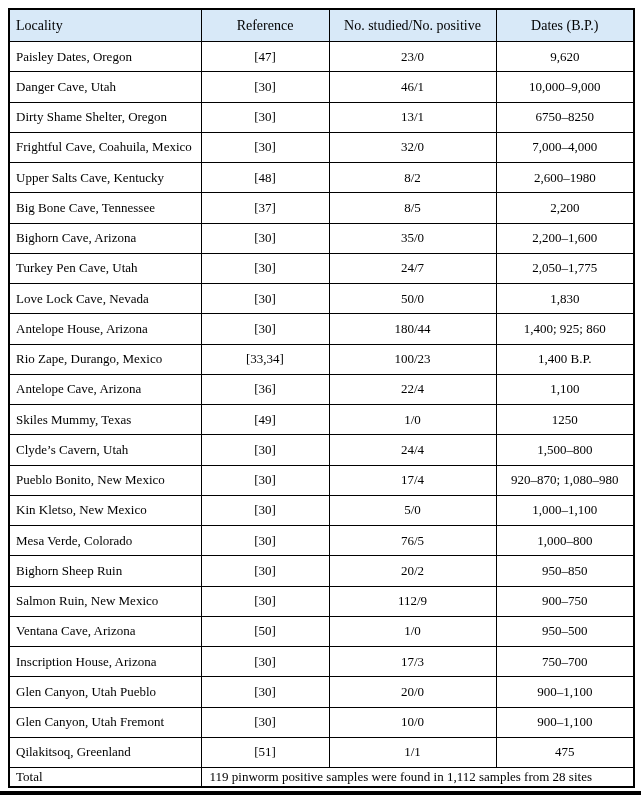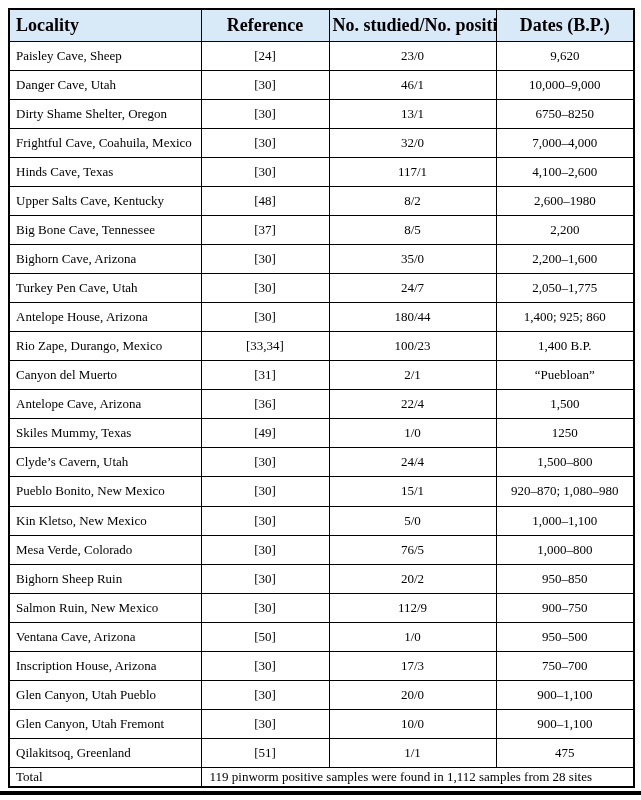--- a/index.html
+++ b/index.html
@@ -36,22 +36,22 @@
     border: 1.5px solid var(--border-color);
     font-size: 13px;
     text-align: center;
     vertical-align: middle;
     padding: 1px 3px;
     overflow: hidden;
     white-space: nowrap;
   }
   table.data-table thead th {
     background: var(--header-bg);
-    font-weight: bold;
-    font-size: 18px;
+    font-weight: normal;
+    font-size: 14px;
     height: 29px;
   }
   table.data-table thead th.col-locality,
   table.data-table td.cell-locality {
     text-align: left;
     padding-left: 6px;
   }
   table.data-table td.cell-total-summary {
     text-align: left;
     padding-left: 8px;
@@ -72,22 +72,22 @@
     <thead>
       <tr>
         <th class="col-locality">Locality</th>
         <th>Reference</th>
         <th>No. studied/No. positive</th>
         <th>Dates (B.P.)</th>
       </tr>
     </thead>
     <tbody>
   <tr>
-    <td class="cell-locality">Paisley Cave, Sheep</td>
-    <td>[24]</td>
+    <td class="cell-locality">Paisley Dates, Oregon</td>
+    <td>[47]</td>
     <td>23/0</td>
     <td>9,620</td>
   </tr>
 
   <tr>
     <td class="cell-locality">Danger Cave, Utah</td>
     <td>[30]</td>
     <td>46/1</td>
     <td>10,000–9,000</td>
   </tr>
@@ -101,26 +101,20 @@
   </tr>
 
   <tr>
     <td class="cell-locality">Frightful Cave, Coahuila, Mexico</td>
     <td>[30]</td>
     <td>32/0</td>
     <td>7,000–4,000</td>
   </tr>
 
 
-  <tr>
-    <td class="cell-locality">Hinds Cave, Texas</td>
-    <td>[30]</td>
-    <td>117/1</td>
-    <td>4,100–2,600</td>
-  </tr>
 
   <tr>
     <td class="cell-locality">Upper Salts Cave, Kentucky</td>
     <td>[48]</td>
     <td>8/2</td>
     <td>2,600–1980</td>
   </tr>
 
   <tr>
     <td class="cell-locality">Big Bone Cave, Tennessee</td>
@@ -136,67 +130,67 @@
     <td>2,200–1,600</td>
   </tr>
 
   <tr>
     <td class="cell-locality">Turkey Pen Cave, Utah</td>
     <td>[30]</td>
     <td>24/7</td>
     <td>2,050–1,775</td>
   </tr>
 
+  <tr>
+    <td class="cell-locality">Love Lock Cave, Nevada</td>
+    <td>[30]</td>
+    <td>50/0</td>
+    <td>1,830</td>
+  </tr>
 
   <tr>
     <td class="cell-locality">Antelope House, Arizona</td>
     <td>[30]</td>
     <td>180/44</td>
     <td>1,400; 925; 860</td>
   </tr>
 
   <tr>
     <td class="cell-locality">Rio Zape, Durango, Mexico</td>
     <td>[33,34]</td>
     <td>100/23</td>
     <td>1,400 B.P.</td>
   </tr>
 
-  <tr>
-    <td class="cell-locality">Canyon del Muerto</td>
-    <td>[31]</td>
-    <td>2/1</td>
-    <td>“Puebloan”</td>
-  </tr>
 
   <tr>
     <td class="cell-locality">Antelope Cave, Arizona</td>
     <td>[36]</td>
     <td>22/4</td>
-    <td>1,500</td>
+    <td>1,100</td>
   </tr>
 
   <tr>
     <td class="cell-locality">Skiles Mummy, Texas</td>
     <td>[49]</td>
     <td>1/0</td>
     <td>1250</td>
   </tr>
 
   <tr>
     <td class="cell-locality">Clyde’s Cavern, Utah</td>
     <td>[30]</td>
     <td>24/4</td>
     <td>1,500–800</td>
   </tr>
 
   <tr>
     <td class="cell-locality">Pueblo Bonito, New Mexico</td>
     <td>[30]</td>
-    <td>15/1</td>
+    <td>17/4</td>
     <td>920–870; 1,080–980</td>
   </tr>
 
   <tr>
     <td class="cell-locality">Kin Kletso, New Mexico</td>
     <td>[30]</td>
     <td>5/0</td>
     <td>1,000–1,100</td>
   </tr>
 

